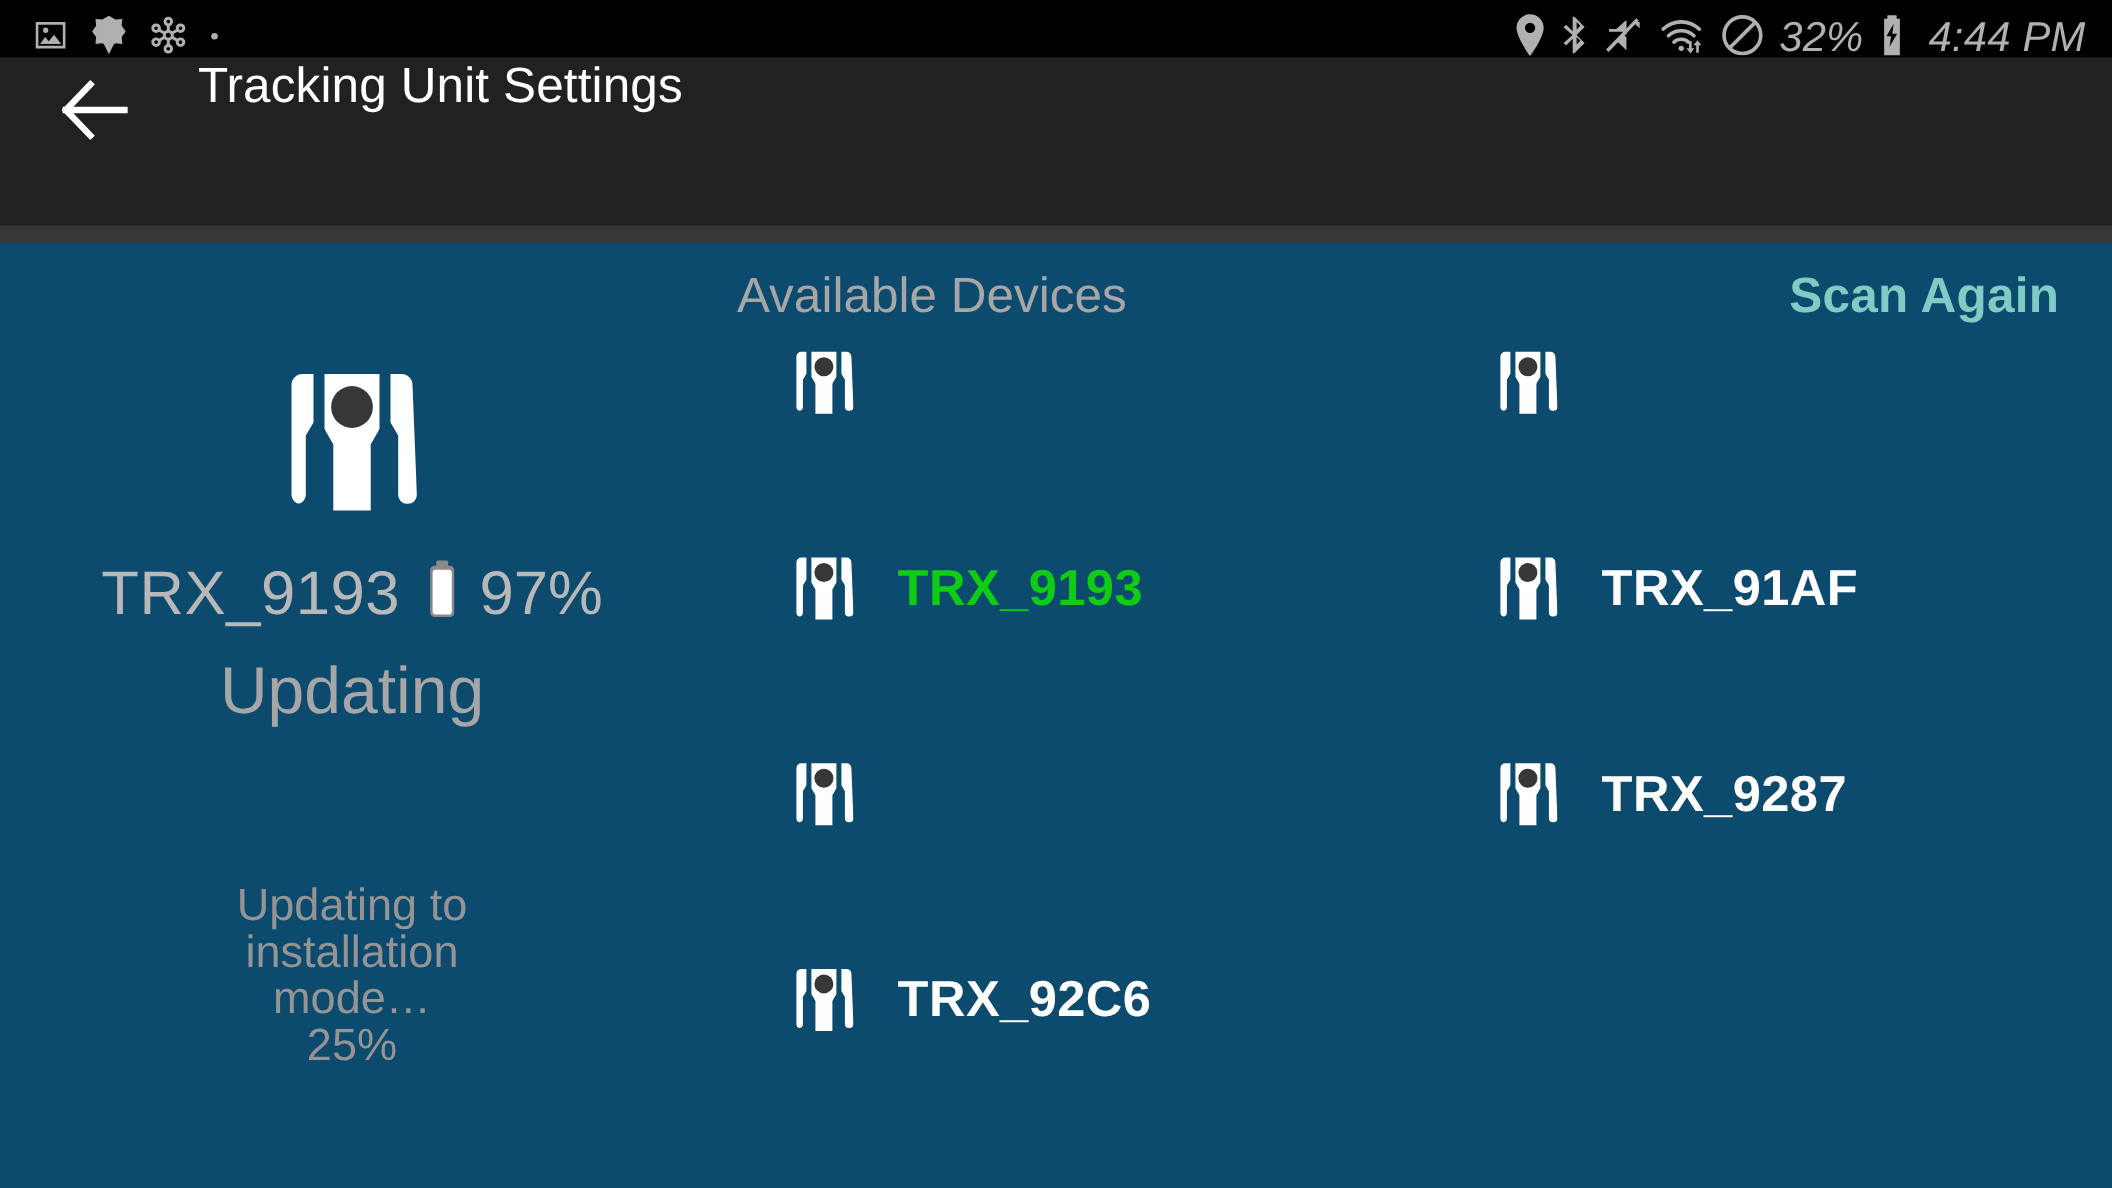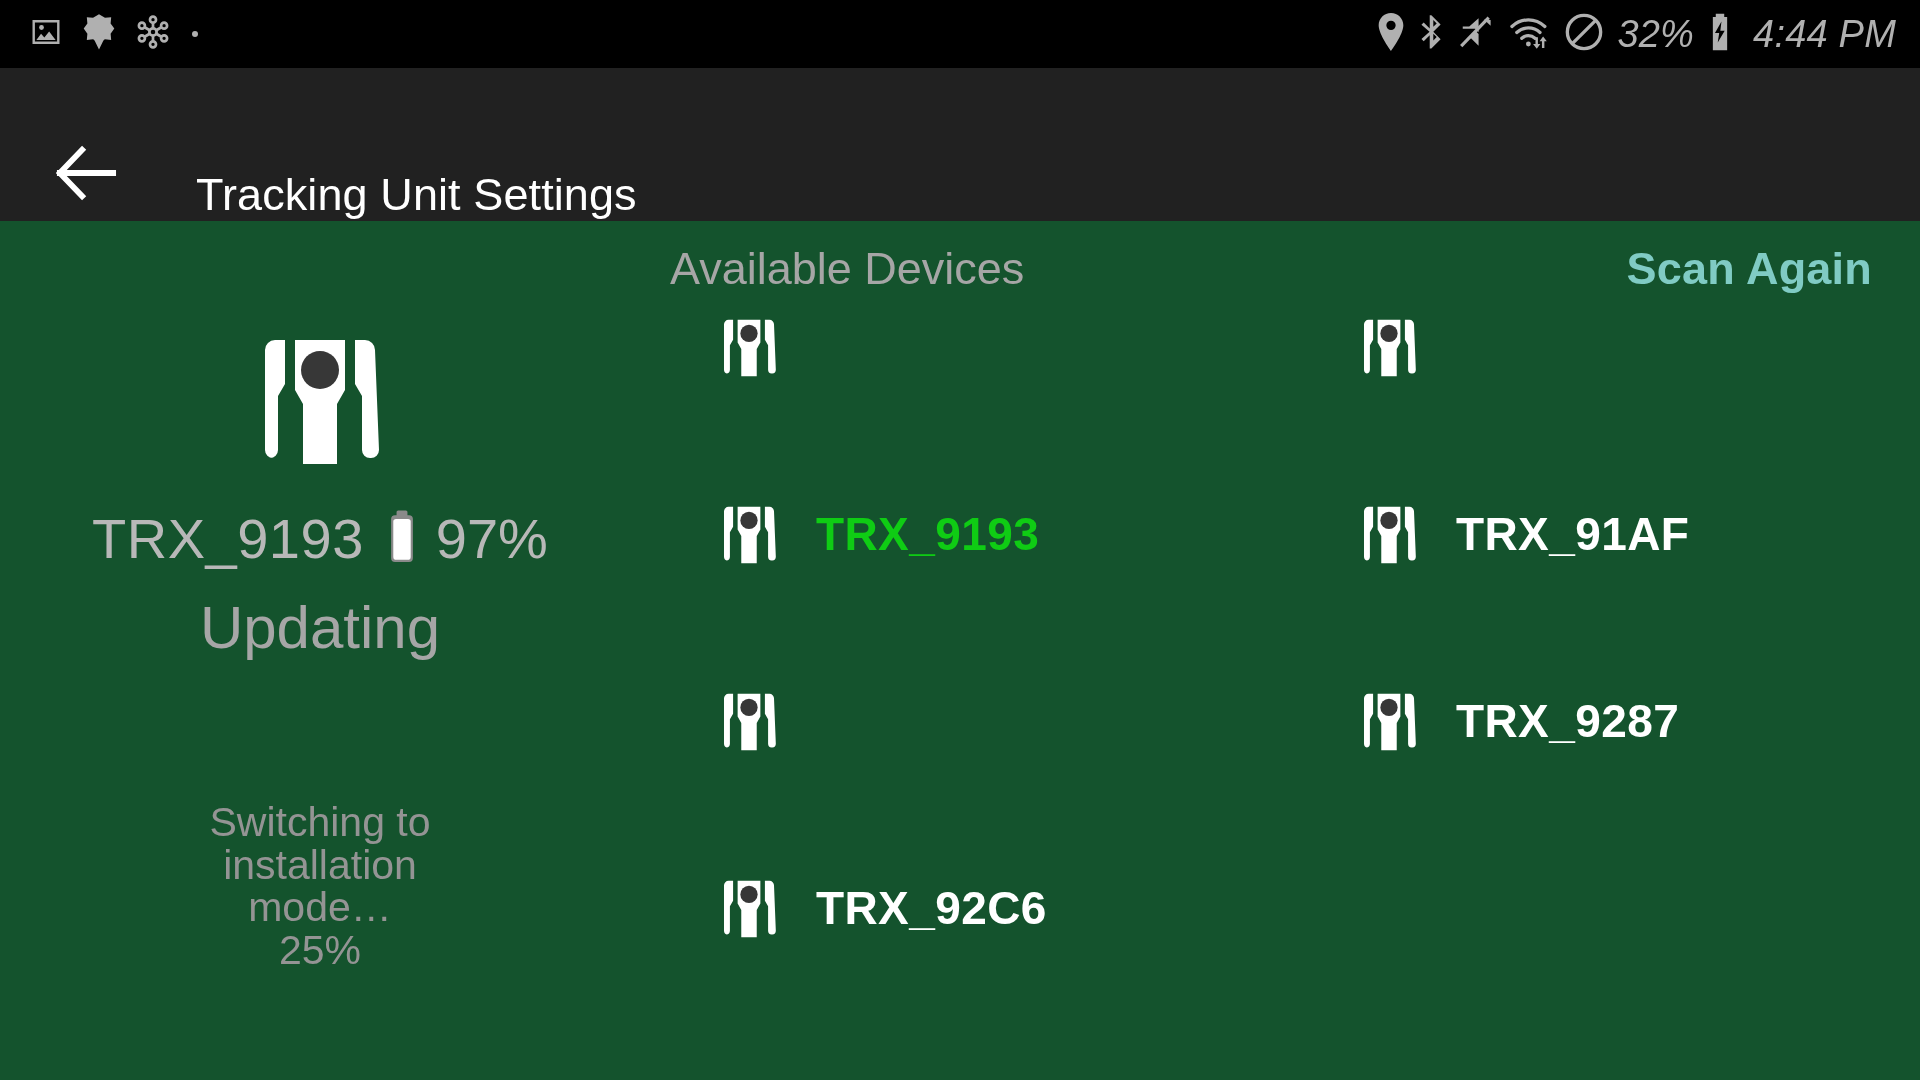--- a/index.html
+++ b/index.html
@@ -49,27 +49,26 @@
     font-size: 38px;
     letter-spacing: 0.2px;
     line-height: 1;
     white-space: nowrap;
   }
   #status-clock { margin-left: 7px; }
 
   
   #app-bar {
     position: absolute;
-    top: 68px; left: 0;
+    top: 52px; left: 0;
     width: 1920px;
     height: 153px;
     background: #212121;
     display: flex;
-    align-items: flex-end;
-    gap: 16px;
+    align-items: flex-start;
   }
   #back-button {
     width: 96px;
     height: 96px;
     margin-left: 38px;
     display: flex;
     align-items: center;
     justify-content: center;
     cursor: pointer;
   }
@@ -81,21 +80,21 @@
     letter-spacing: 0.1px;
     white-space: nowrap;
   }
 
   
   #content {
     position: absolute;
     top: 221px; left: 0;
     width: 1920px;
     height: 859px;
-    background: #14532d;
+    background: #0c4a6e;
   }
 
   
   #devices-header {
     position: absolute;
     top: 0; left: 0;
     width: 1920px;
     height: 100px;
   }
   #available-devices-label {
@@ -359,21 +358,21 @@
             <rect fill="#8a8a8a" x="2" y="3" width="14" height="30" rx="2.5"></rect>
             <rect fill="#ffffff" x="3.4" y="5.4" width="11.2" height="26.2" rx="1.8"></rect>
           </svg>
         </span>
         <span id="current-device-battery-text">97%</span>
       </div>
 
       <div id="current-device-state">Updating</div>
 
       <div id="progress-message">
-        <div>Switching to</div>
+        <div>Updating to</div>
         <div>installation mode…</div>
         <div>25%</div>
       </div>
     </div>
 
     <div id="device-list">
       <div id="device-list-inner">
           <div class="device-item">
             <div class="device-item-icon">
   <svg width="54" height="60" viewBox="0 0 118 132">

